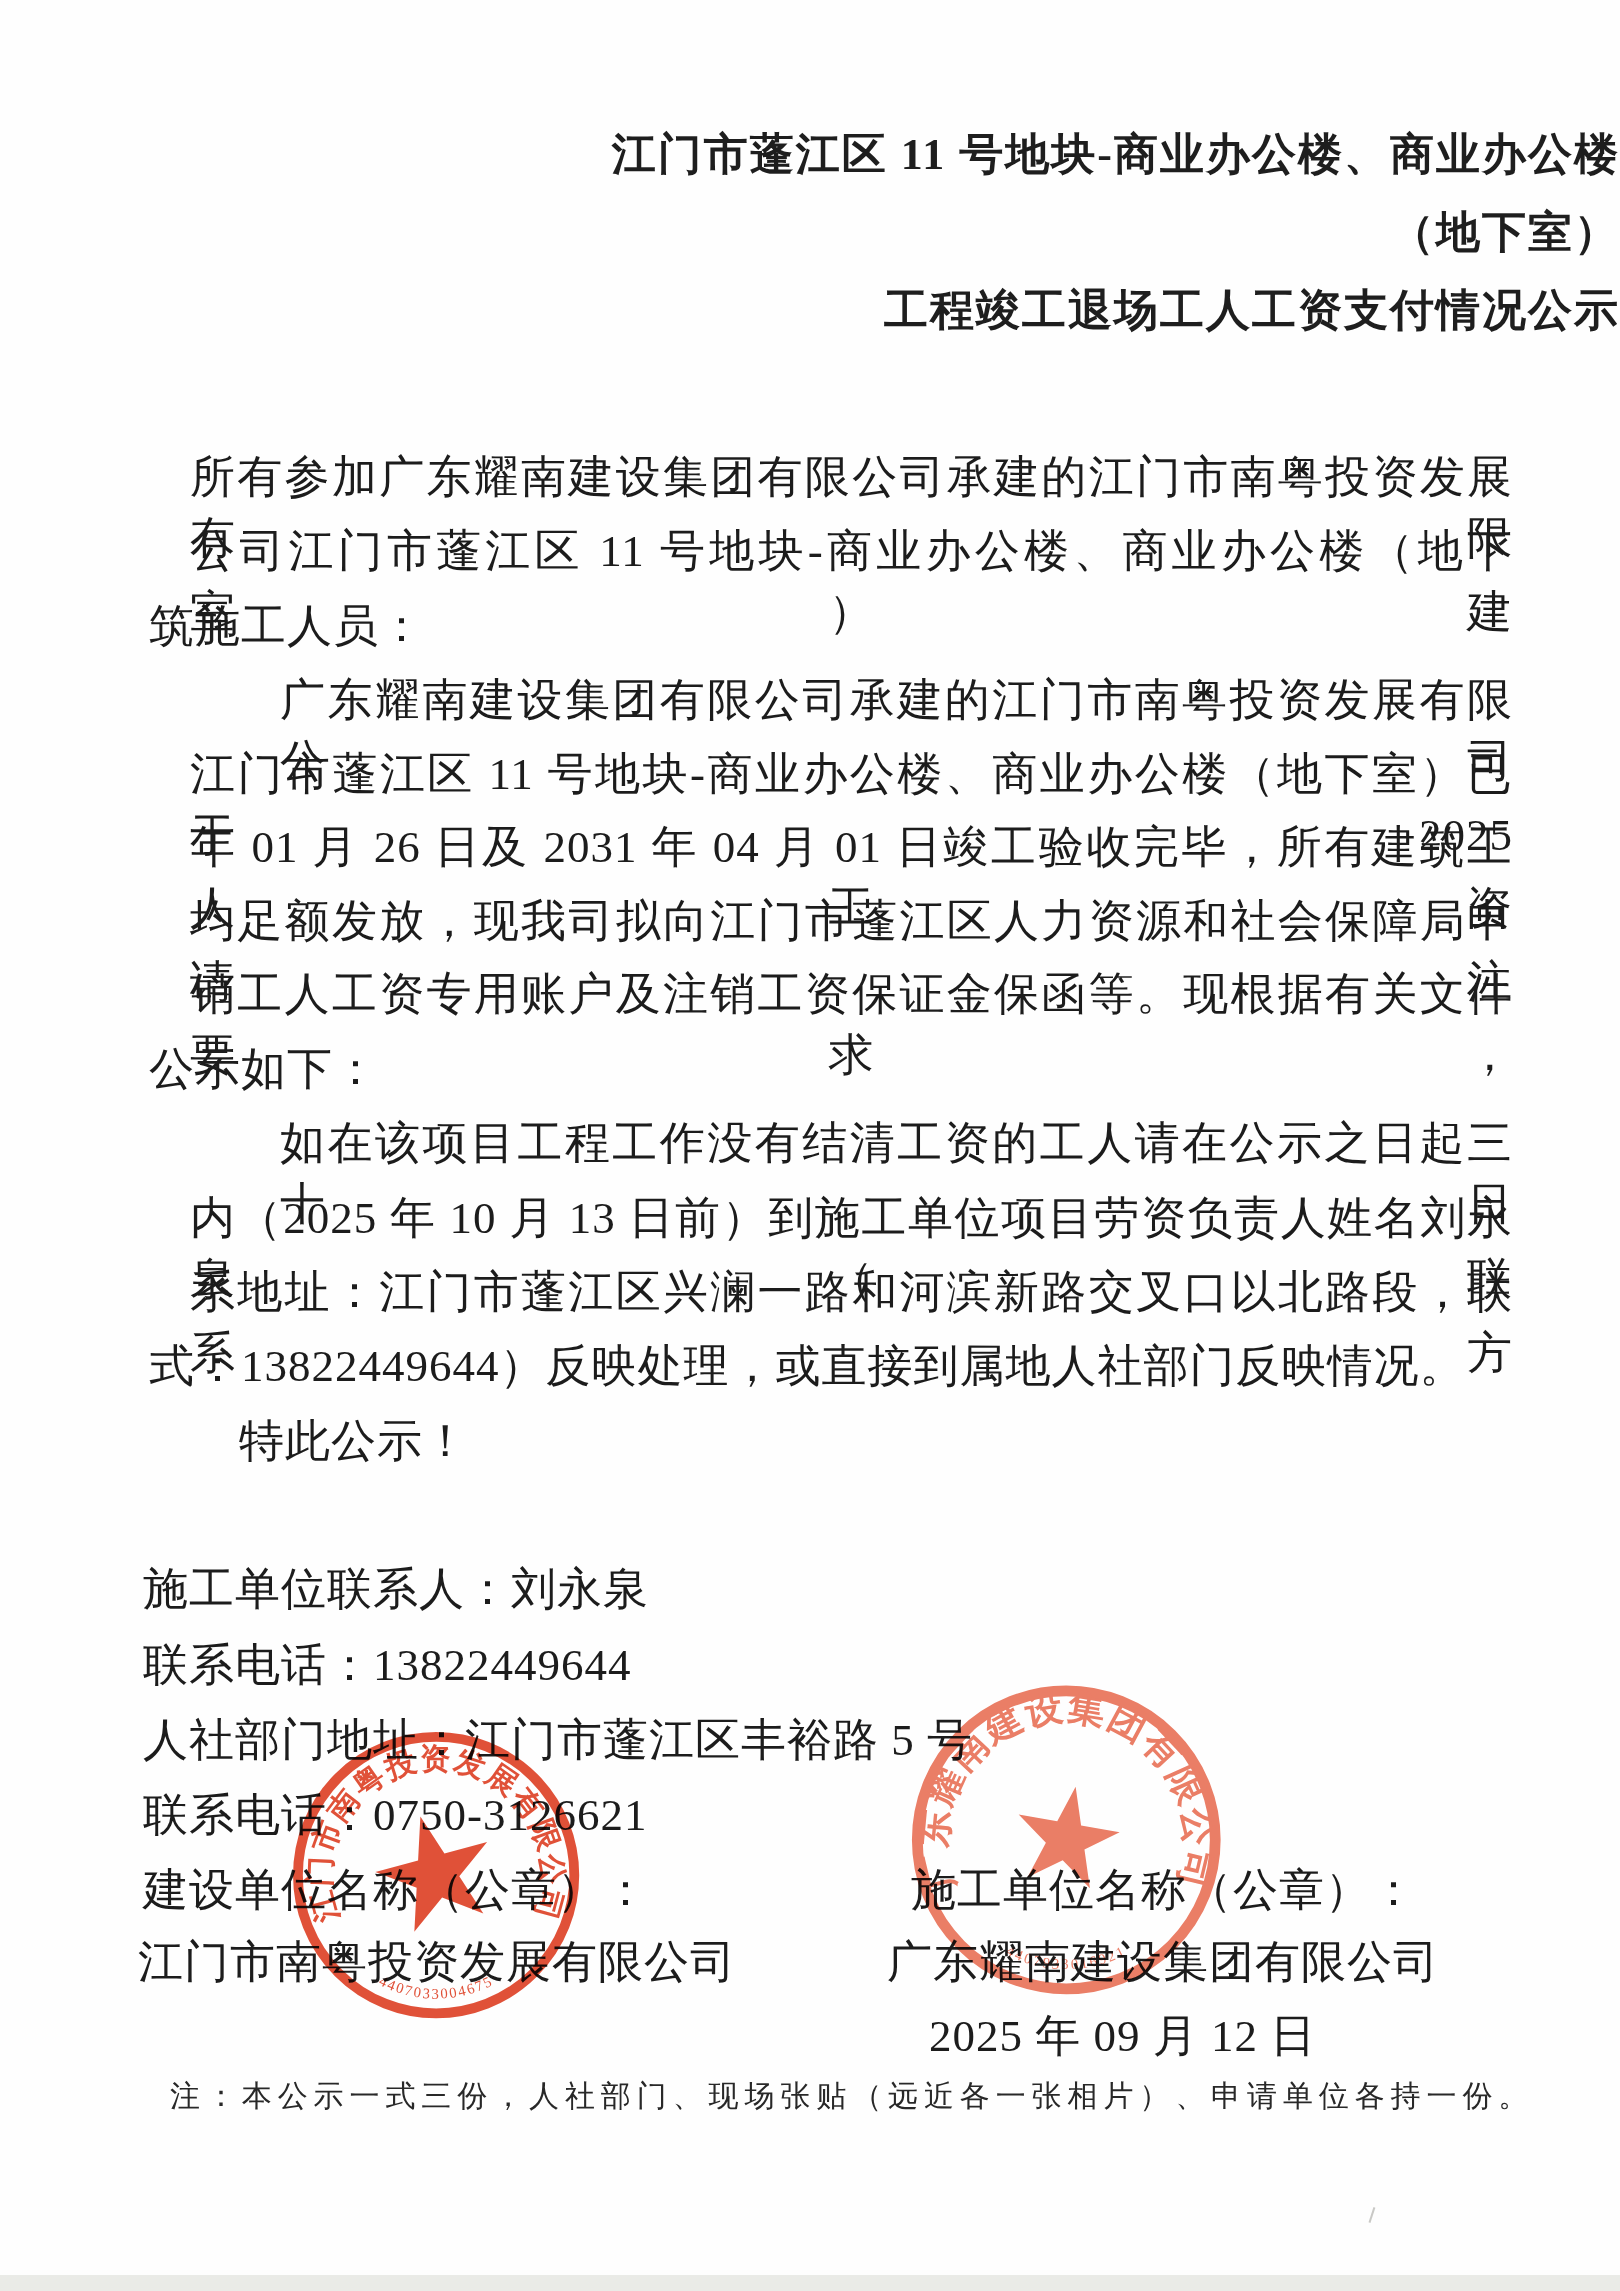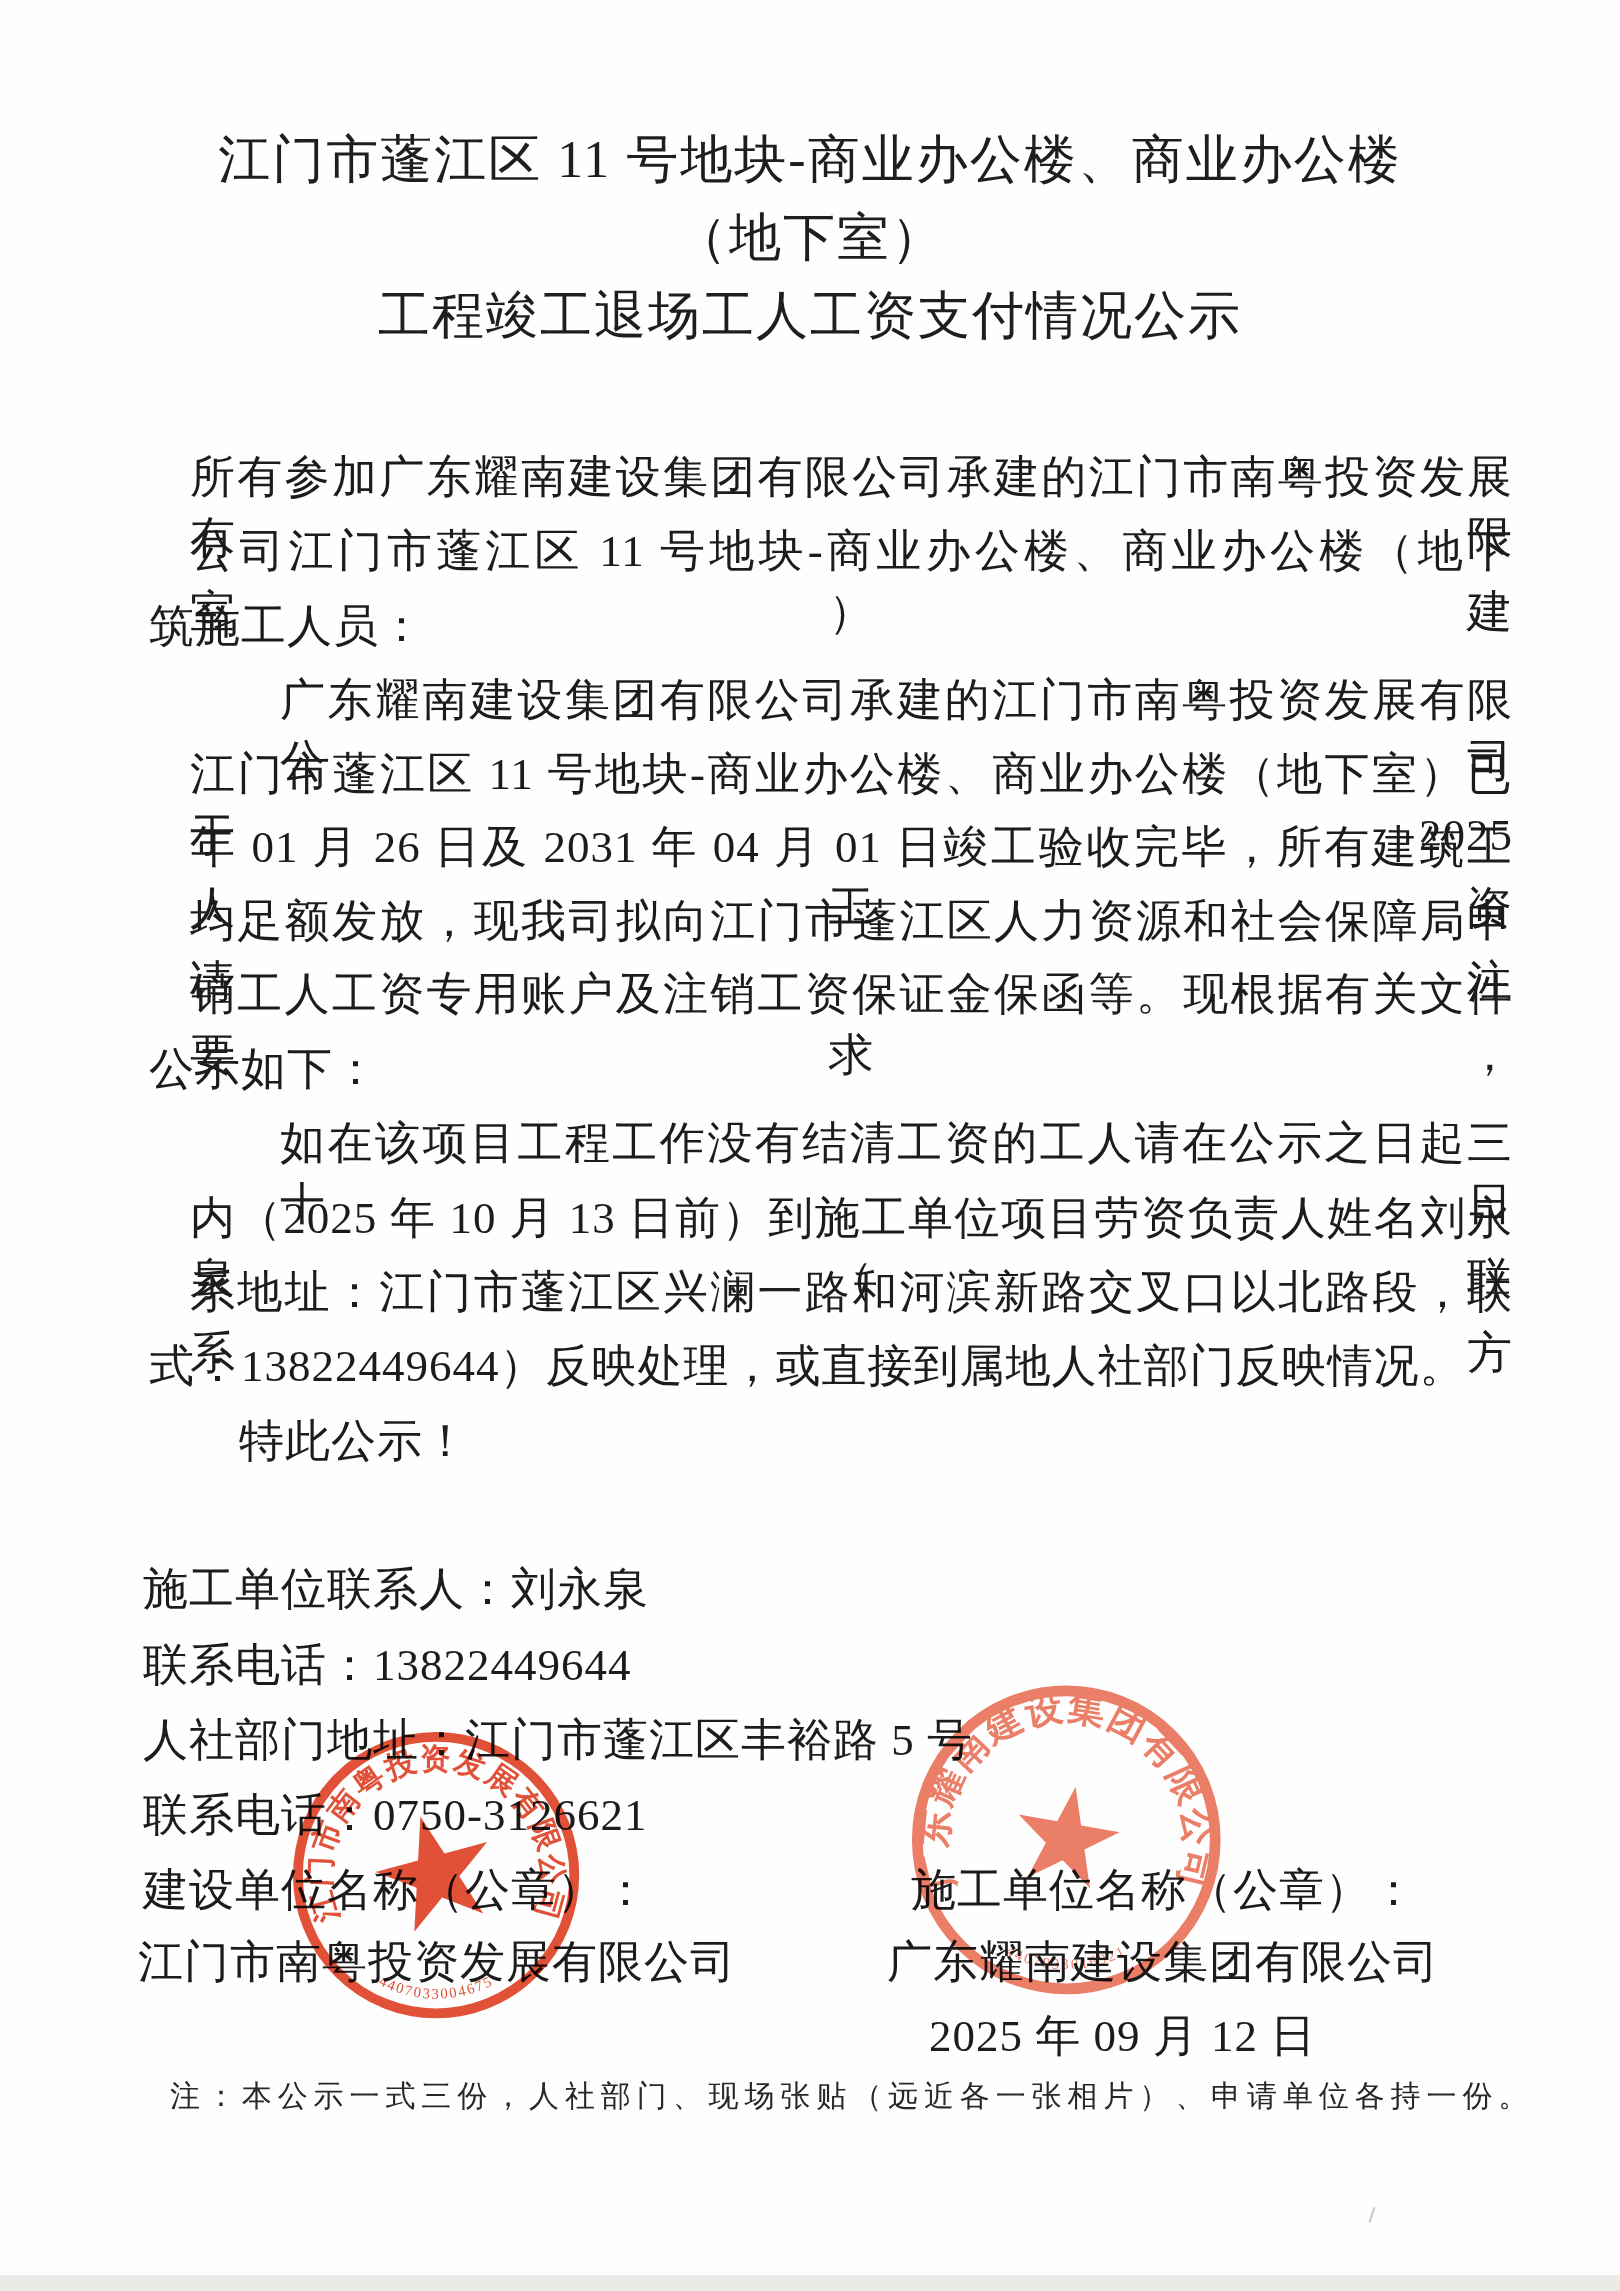--- a/index.html
+++ b/index.html
@@ -6,22 +6,22 @@
   .page{
     position:relative;
     width:1620px;height:2292px;
     background:#fefefe;
     overflow:hidden;
     font-family:"Liberation Serif","DejaVu Serif",serif;
     color:#1e1e1e;
   }
   .title-line{
     position:absolute;left:0;width:100%;
-    text-align:center;
-    font-size:52px;font-weight:400;
+    text-align:right;
+    font-size:44px;font-weight:700;
     letter-spacing:2px;
     white-space:nowrap;
   }
   .bline{
     position:absolute;left:149px;width:1323px;
     font-size:45px;line-height:61px;
     letter-spacing:1px;
     white-space:nowrap;
     color:#1c1c1c;
   }

